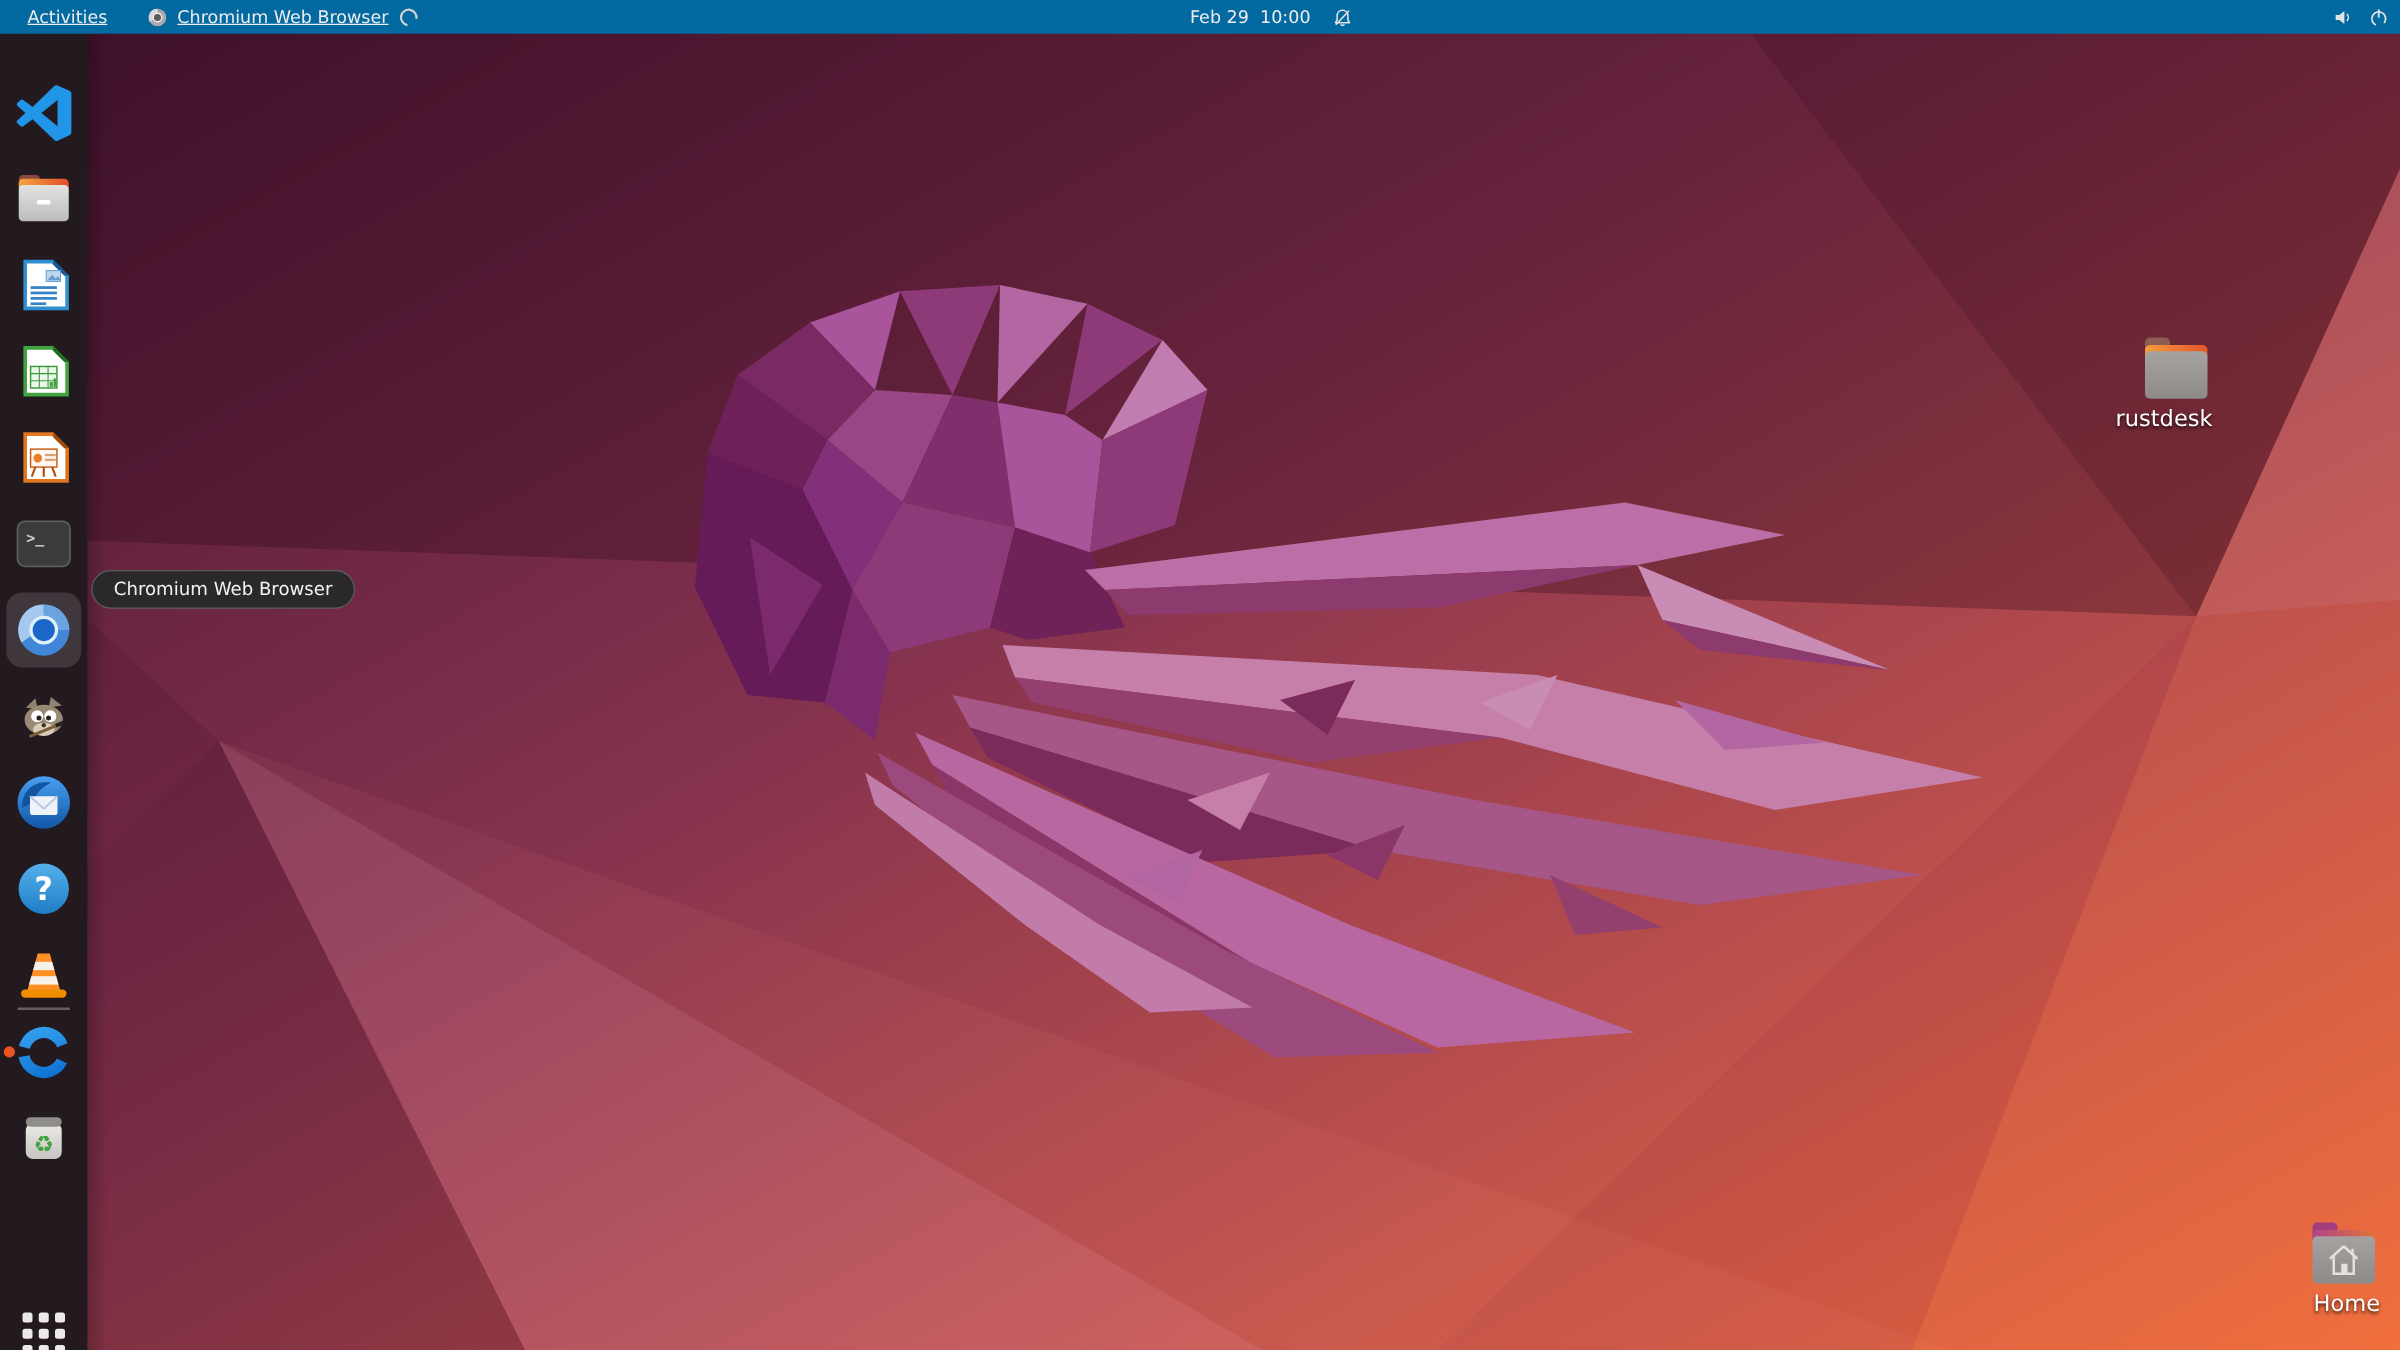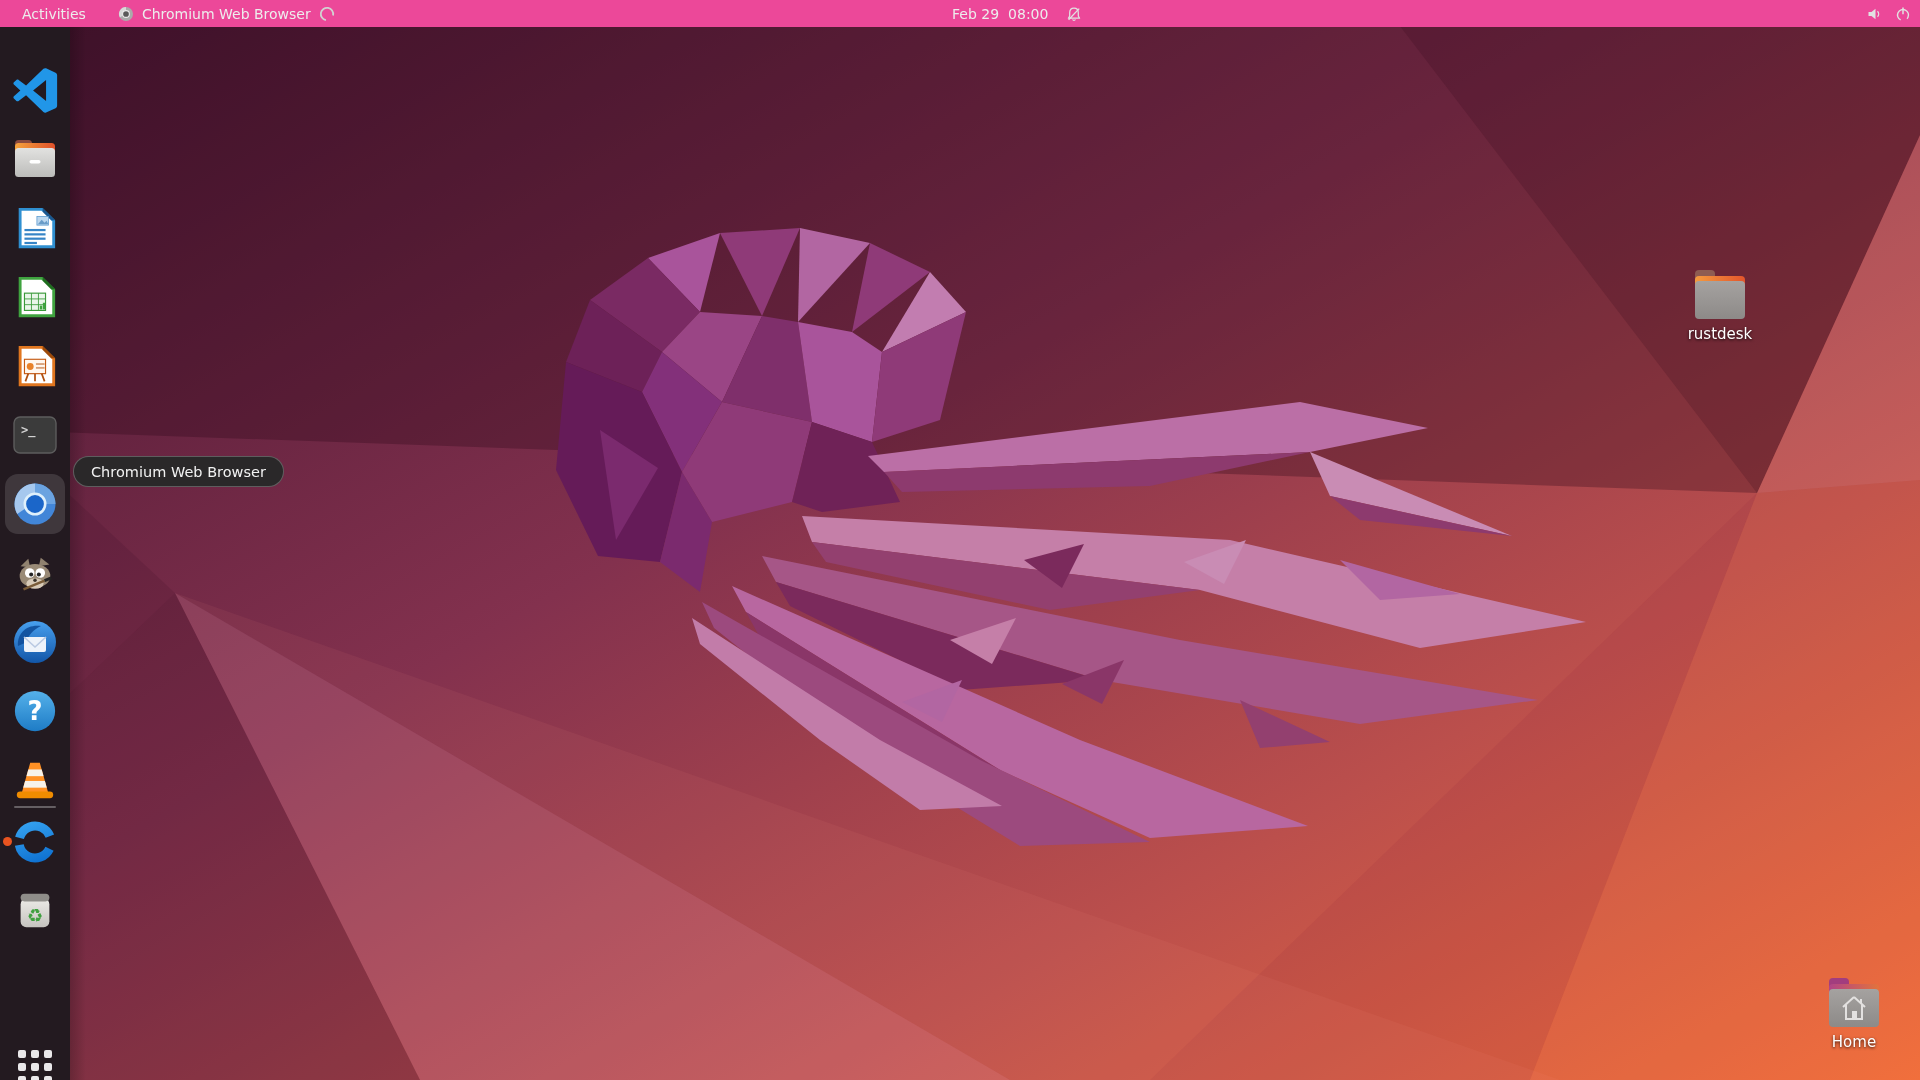--- a/index.html
+++ b/index.html
@@ -2,22 +2,22 @@
 <html><head>
 <meta charset="utf-8">
 <style>
   html,body{margin:0;padding:0;background:#000;}
   .screen{position:relative;width:1920px;height:1080px;overflow:hidden;
           font-family:"DejaVu Sans","Liberation Sans",sans-serif;
           -webkit-font-smoothing:antialiased;}
   
   .wallpaper{position:absolute;inset:0;z-index:0;}
   
-  .topbar{position:absolute;top:0;left:0;right:0;height:27px;background:#ec4899;
-          display:flex;align-items:center;color:#ededed;font-size:14px;z-index:40;}
+  .topbar{position:absolute;top:0;left:0;right:0;height:27px;background:#0369a1;
+          display:flex;align-items:center;color:#ededed;font-size:14px;z-index:40;text-decoration:underline;}
   .tb-activities{margin-left:17px;padding:0 5px;cursor:default;}
   .tb-app{display:flex;align-items:center;gap:8px;margin-left:27px;}
   .tb-app svg{display:block;}
   .tb-clock{position:absolute;left:952px;top:0;height:27px;display:flex;align-items:center;gap:9px;}
   .tb-bell{margin-left:9px;display:flex;align-items:center;}
   .tb-right{position:absolute;right:9px;top:0;height:27px;display:flex;align-items:center;gap:13px;}
   
   .dock{position:absolute;left:0;top:27px;bottom:0;width:70px;background:#231a20;z-index:30;}
   .dock-item{position:absolute;left:7px;width:56px;height:56px;display:flex;
              align-items:center;justify-content:center;border-radius:13px;}
@@ -25,21 +25,21 @@
   .dock-sep{position:absolute;left:14px;top:779px;width:42px;height:2px;
             background:rgba(255,255,255,0.30);border-radius:1px;}
   .run-dot{position:absolute;left:3px;top:810px;width:9px;height:9px;border-radius:50%;}
   
   .tooltip{position:absolute;left:73px;top:456px;height:31px;padding:0 17px;
            background:rgba(40,40,40,0.97);border:1px solid rgba(130,130,130,0.6);
            border-radius:17px;color:#f2f2f2;font-size:14.5px;display:flex;
            align-items:center;z-index:50;box-sizing:border-box;}
   
   .desk-icon{position:absolute;width:100px;display:flex;flex-direction:column;
-             align-items:center;z-index:10;color:#fff;font-size:15px;
+             align-items:flex-end;z-index:10;color:#fff;font-size:18px;
              text-shadow:0 1px 3px rgba(0,0,0,0.85);}
   .desk-icon .lbl{margin-top:3px;}
   .desk-rustdesk{left:1670px;top:268px;}
   .desk-home{left:1804px;top:976px;}
 </style>
 </head>
 <body>
 
 <div class="screen">
 
@@ -120,21 +120,21 @@
         <path d="M8 1 A7 7 0 0 0 1.9 11.5 L4.9 9.4 A3.7 3.7 0 0 1 8 4.3 Z" fill="#d9d9d9"></path>
         <circle cx="8" cy="8" r="3.4" fill="#5a5a5a" stroke="#ececec" stroke-width="1.1"></circle>
       </svg>
       <span>Chromium Web Browser</span>
       <svg width="16" height="16" viewBox="0 0 16 16">
         <circle cx="8" cy="8" r="6.2" fill="none" stroke="#d2d2d2" stroke-width="1.8" stroke-dasharray="29 10" transform="rotate(100 8 8)"></circle>
       </svg>
     </div>
     <div class="tb-clock">
       <span>Feb 29</span>
-      <span>08:00</span>
+      <span>10:00</span>
       <span class="tb-bell">
         <svg width="16" height="16" viewBox="0 0 16 16">
           <path d="M8 2.2 C5.4 2.2 3.7 4.2 3.7 6.8 V10 L2.4 12.2 H13.6 L12.3 10 V6.8 C12.3 4.2 10.6 2.2 8 2.2 Z" fill="none" stroke="#e2e2e2" stroke-width="1.25" stroke-linejoin="round"></path>
           <path d="M6.6 13.4 a1.5 1.5 0 0 0 2.8 0" stroke="#e2e2e2" stroke-width="1.25" fill="none"></path>
           <line x1="2.6" y1="13.8" x2="13.2" y2="2.6" stroke="#e2e2e2" stroke-width="1.3"></line>
         </svg>
       </span>
     </div>
     <div class="tb-right">
       <svg width="16" height="16" viewBox="0 0 16 16">

